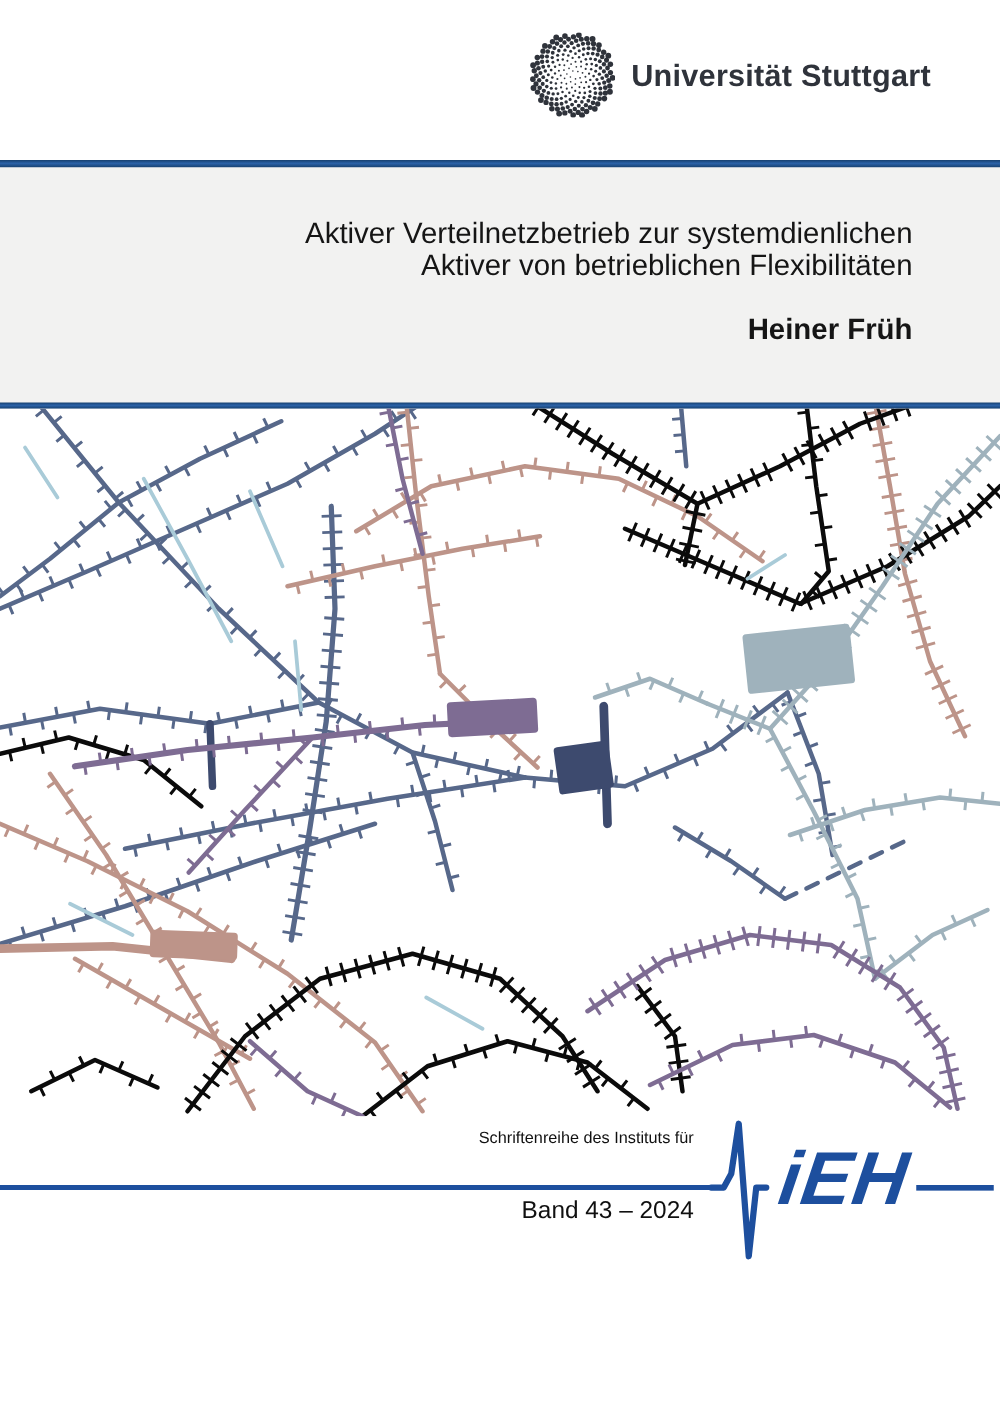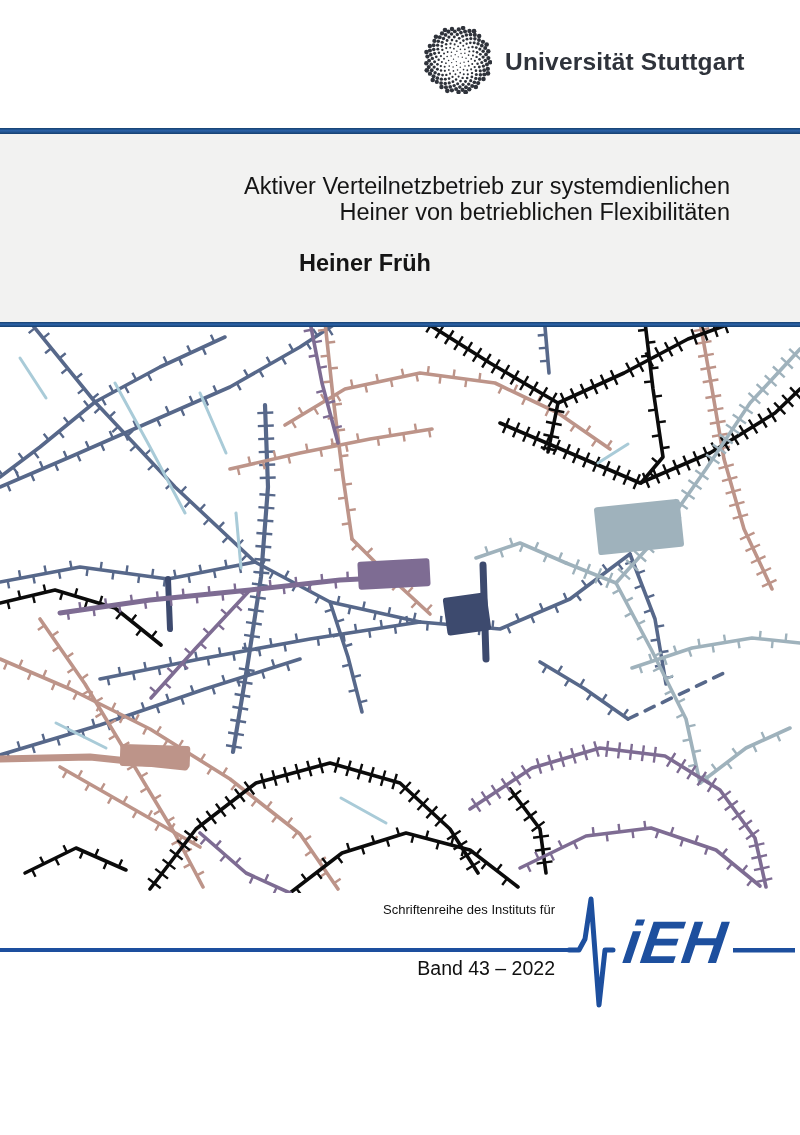--- a/index.html
+++ b/index.html
@@ -14,21 +14,21 @@
 
   
   .rule{background:linear-gradient(to bottom,var(--rule-dark,#16406f),var(--rule-light,#2b62a8) 45%,var(--rule-dark,#16406f));}
   .rule-top{height:6px;}
   .rule-mid{height:5px;}
 
   
   .banner{height:188px;background:var(--banner-gray,#f2f2f1);box-sizing:border-box;
           text-align:right;padding-right:70px;}
   .banner-title{padding-top:39px;font-size:23.5px;line-height:26px;font-weight:normal;color:#151515;}
-  .banner-author{margin-top:25px;font-size:23.5px;font-weight:bold;color:#151515;text-align:center;}
+  .banner-author{margin-top:25px;font-size:23.5px;font-weight:bold;color:#151515;}
 
   
   .map-wrap{height:566px;background:#ffffff;}
   .map-wrap svg{display:block;}
 
   
   .footer{position:relative;height:242px;background:#ffffff;}
   .series{position:absolute;top:5px;right:245px;text-align:right;
           font-size:13px;line-height:23.5px;color:#101010;}
   .footer-rule{position:absolute;top:55px;left:0;width:576px;height:4px;background:var(--ieh-blue,#1d4f9e);}
@@ -258,21 +258,21 @@
         <circle cx="41.64" cy="66.14" r="2.37" fill="#2f333b"></circle>
       </svg>
     <div class="uni-name">Universität Stuttgart</div>
   </div>
 
   <div class="rule rule-top"></div>
 
   <div class="banner">
     <div class="banner-title">
       <div>Aktiver Verteilnetzbetrieb zur systemdienlichen</div>
-      <div>Heiner von betrieblichen Flexibilitäten</div>
+      <div>Aktiver von betrieblichen Flexibilitäten</div>
     </div>
     <div class="banner-author">Heiner Früh</div>
   </div>
 
   <div class="rule rule-mid"></div>
 
   <div class="map-wrap">
     <svg id="map-svg" viewBox="0 0 800 566" width="800" height="566">
         <g>
           <path d="M30,-5 L95,75 L175,160 L255,235 L330,275 L420,295" fill="none" stroke="#57688a" stroke-width="3.6" stroke-linecap="round" stroke-linejoin="round"></path>
@@ -476,21 +476,21 @@
         <rect x="358" y="233" width="72" height="28" fill="#7e6c93" rx="3" transform="rotate(-3 394 247)"></rect>
         <rect x="120" y="418" width="70" height="22" fill="#bd9489" rx="3" transform="rotate(2 155 429)"></rect>
       </svg>
   </div>
 
   <div class="footer">
     <div class="series">
       <div>Schriftenreihe des Instituts für</div>
     </div>
     <div class="footer-rule"></div>
-    <div class="band">Band 43 – 2022</div>
+    <div class="band">Band 43 – 2024</div>
     <svg class="ieh-svg" viewBox="0 0 255 135">
       <path class="pulse" d="M 24,57 L 34,57 L 40,46 L 46,6 L 54,112 L 60,57 L 68,57"></path>
       <g transform="translate(12,0) skewX(-8)">
         <text class="ieh-text" x="74" y="70">iEH</text>
       </g>
       <rect class="ieh-underline" x="188" y="55" width="62" height="4.5"></rect>
     </svg>
   </div>
 
 </div>

